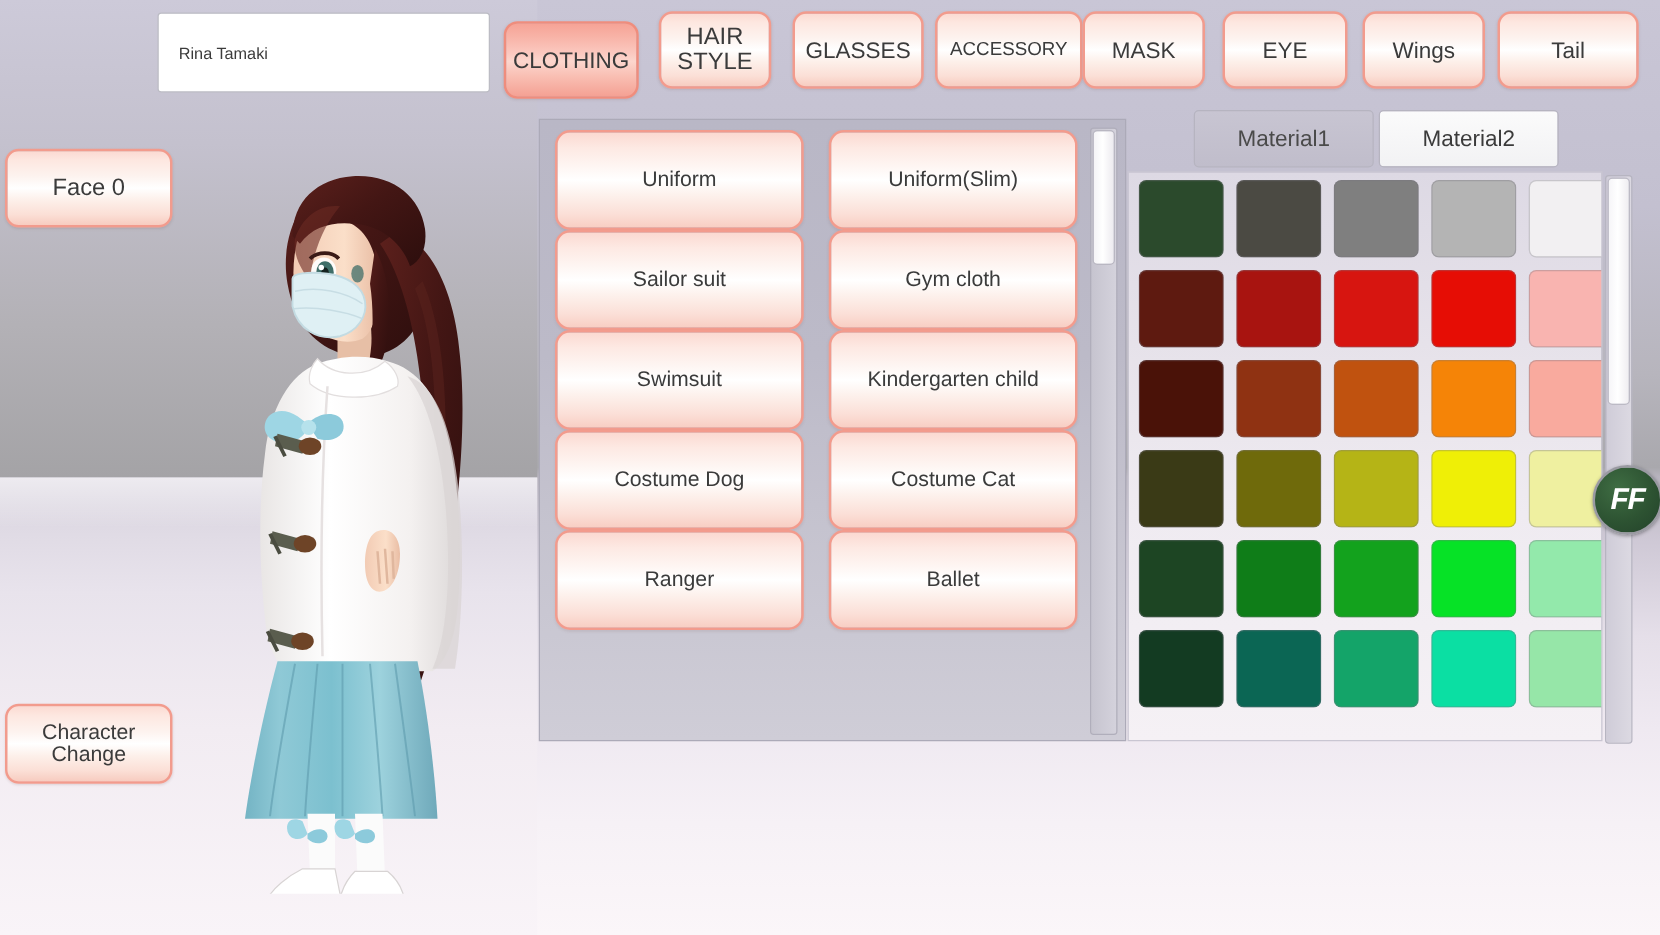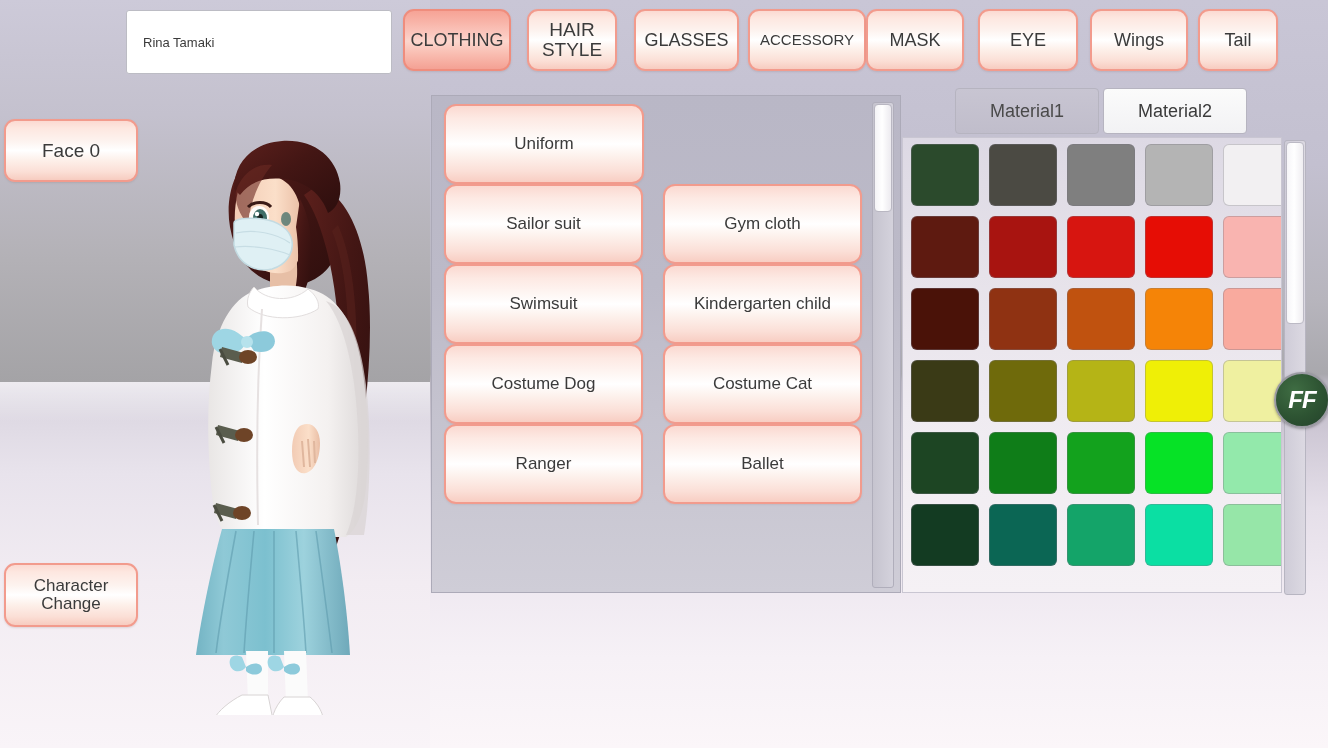--- a/index.html
+++ b/index.html
@@ -76,20 +76,21 @@
     z-index: -1;
   }
   .btn::before { left: -6px; border-left: 2px solid #f29b8d; border-radius: 4px 0 0 4px; }
   .btn::after  { right: -6px; border-right: 2px solid #f29b8d; border-radius: 0 4px 4px 0; }
 
   .btn.active {
     background: linear-gradient(180deg,
        #f6a396 0%, #f8b3a7 18%, #fbc8bf 40%, #fcd6cd 52%,
        #f9bdb1 74%, #f4a194 100%);
     border-color: #ef8d7d;
+    margin-top: 8px;
   }
   .btn.active::before, .btn.active::after { border-color: #ef8d7d; }
 
   
   #topbar { position: absolute; left: 0; top: 0; width: 1328px; height: 86px; }
   #back-button { position: absolute; left: 6px; top: 10px; width: 102px; height: 60px; font-size: 18px; }
   #name-field {
     position: absolute; left: 126px; top: 10px; width: 266px; height: 64px;
     background: #ffffff;
     border: 1px solid #bcbcc4;
@@ -105,21 +106,21 @@
     font-size: 18px;
     padding: 0 4px;
   }
   #tab-clothing  { left: 403px; width: 108px; }
   #tab-hairstyle { left: 527px; width: 90px;  font-size: 19px;}
   #tab-glasses   { left: 634px; width: 105px; font-size: 18px;}
   #tab-accessory { left: 748px; width: 118px; font-size: 15px;}
   #tab-mask      { left: 866px; width: 98px; }
   #tab-eye       { left: 978px; width: 100px; }
   #tab-wings     { left: 1090px; width: 98px; }
-  #tab-tail      { left: 1198px; width: 80px; }
+  #tab-tail      { left: 1198px; width: 113px; }
 
   
   #face-button { position: absolute; left: 4px; top: 119px; width: 134px; height: 63px; font-size: 19px; }
   #character-change-button { position: absolute; left: 4px; top: 563px; width: 134px; height: 64px; font-size: 17px; }
 
   
   #clothing-panel {
     position: absolute; left: 431px; top: 95px; width: 470px; height: 498px;
     background: linear-gradient(180deg, #b9b7c6 0%, #bcbac8 38%, #c4c2ce 62%, #cfcdd7 100%);
     border: 1px solid #acaab8;
@@ -398,20 +399,21 @@
   </div>
 
   <div class="btn" id="character-change-button">
     <span>Character Change</span>
   </div>
 
   <div id="clothing-panel">
     <div id="clothing-scroll">
         <div class="cl-row">
           <div class="cl-item">Uniform</div>
+          <div class="cl-item">Uniform(Slim)</div>
         </div>
         <div class="cl-row">
           <div class="cl-item">Sailor suit</div>
           <div class="cl-item">Gym cloth</div>
         </div>
         <div class="cl-row">
           <div class="cl-item">Swimsuit</div>
           <div class="cl-item">Kindergarten child</div>
         </div>
         <div class="cl-row">

